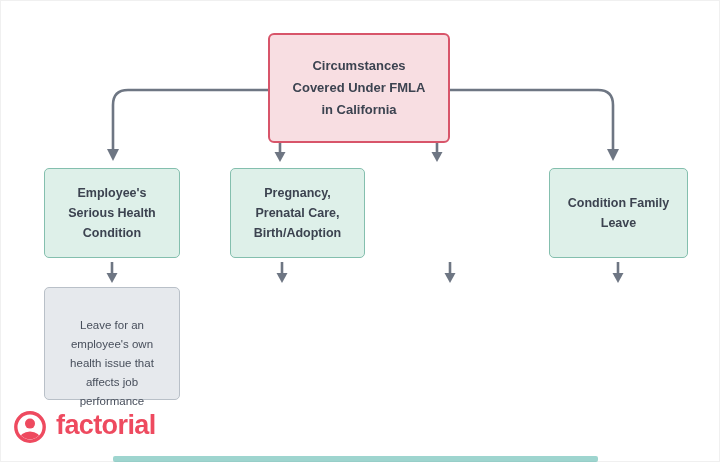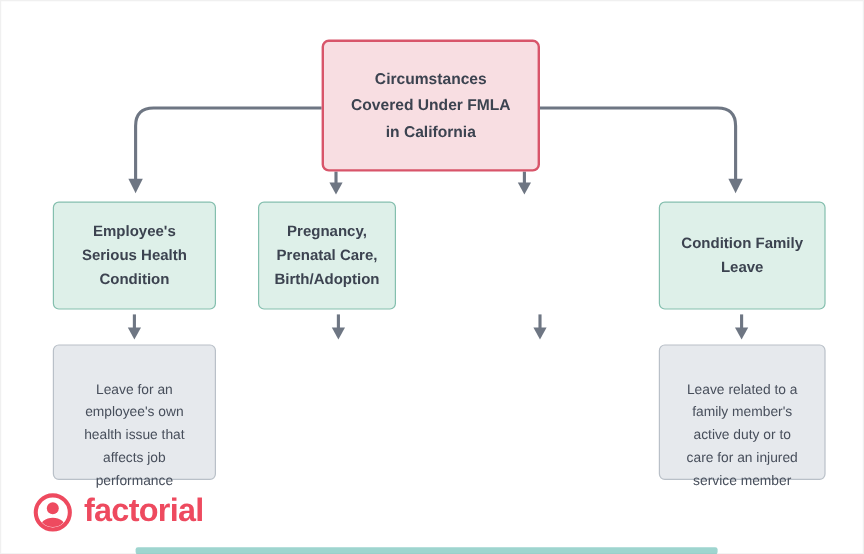--- a/index.html
+++ b/index.html
@@ -22,28 +22,28 @@
     top:168px;height:90px;
     background:var(--branch-fill);border:1.5px solid var(--branch-border);border-radius:5px;
   }
   .branch-node .node-label{font-size:12.5px;font-weight:bold;line-height:1.62;}
   .detail-node{
     top:287px;height:113px;
     background:var(--detail-fill);border:1px solid var(--detail-border);border-radius:5px;
   }
   .detail-node .node-label{font-size:11.5px;font-weight:500;line-height:1.66;color:var(--text-detail);margin-top:40px;}
   .col0{left:44px;width:136px;}
-  .col1{left:215px;width:115px;}
+  .col1{left:230px;width:135px;}
   .col2{left:383px;width:134px;}
   .col3{left:549px;width:139px;}
   .connectors{position:absolute;left:0;top:0;width:720px;height:462px;pointer-events:none;}
   .connectors path{stroke:var(--connector);stroke-width:2.6;fill:none;stroke-linejoin:round;}
   .connectors polygon{fill:var(--connector);stroke:none;}
   .logo{
-    position:absolute;left:26px;top:408px;height:38px;
+    position:absolute;left:12px;top:408px;height:38px;
     display:flex;align-items:center;gap:8px;
   }
   .logo-text{
     color:var(--logo-red);font-size:27px;font-weight:bold;letter-spacing:-0.6px;
     line-height:1;padding-bottom:3px;
   }
   .logo-icon .ring{fill:none;stroke:var(--logo-red);stroke-width:3.4;}
   .logo-icon .solid{fill:var(--logo-red);}
   .progress-bar{
     position:absolute;left:113px;top:456px;width:485px;height:6px;
@@ -99,27 +99,20 @@
 Leave</div>
   </div>
 
   <div class="node detail-node col0">
     <div class="node-label">Leave for an
 employee's own
 health issue that
 affects job
 performance</div>
   </div>
-  <div class="node detail-node col3">
-    <div class="node-label">Leave related to a
-family member's
-active duty or to
-care for an injured
-service member</div>
-  </div>
 
   <div class="logo">
     <svg class="logo-icon" width="36" height="36" viewBox="0 0 36 36" aria-hidden="true">
       <defs>
         <clipPath id="ringClip">
             <circle cx="18" cy="18" r="12.2"></circle>
           </clipPath>
       </defs>
       <circle class="ring" cx="18" cy="18" r="14.2"></circle>
       <circle class="solid" cx="18" cy="14.6" r="5"></circle>

